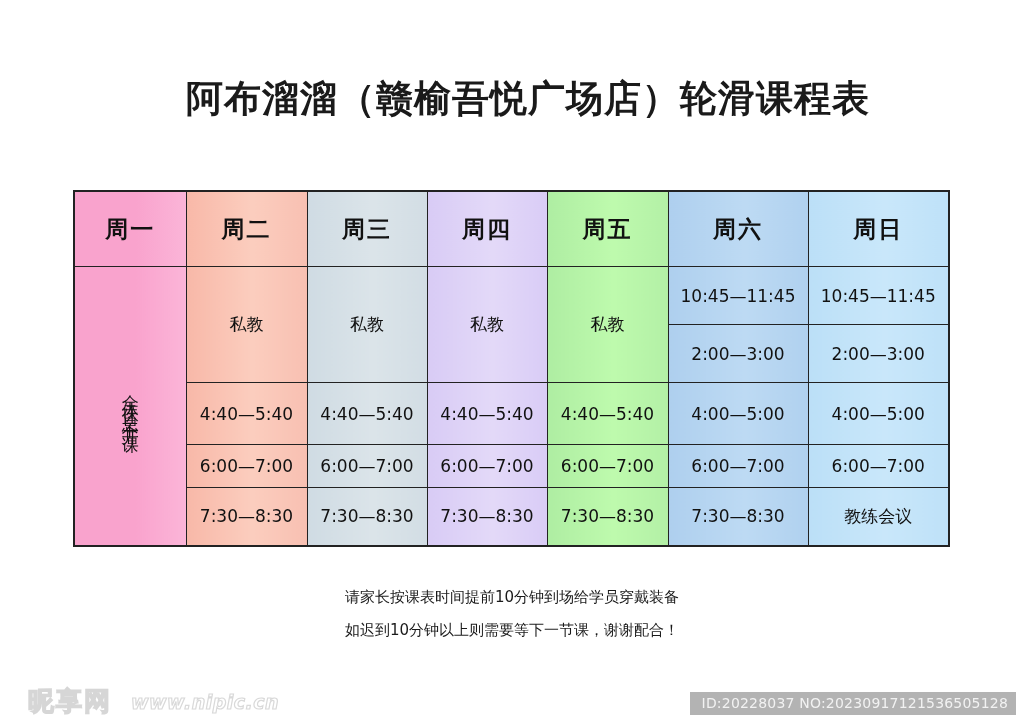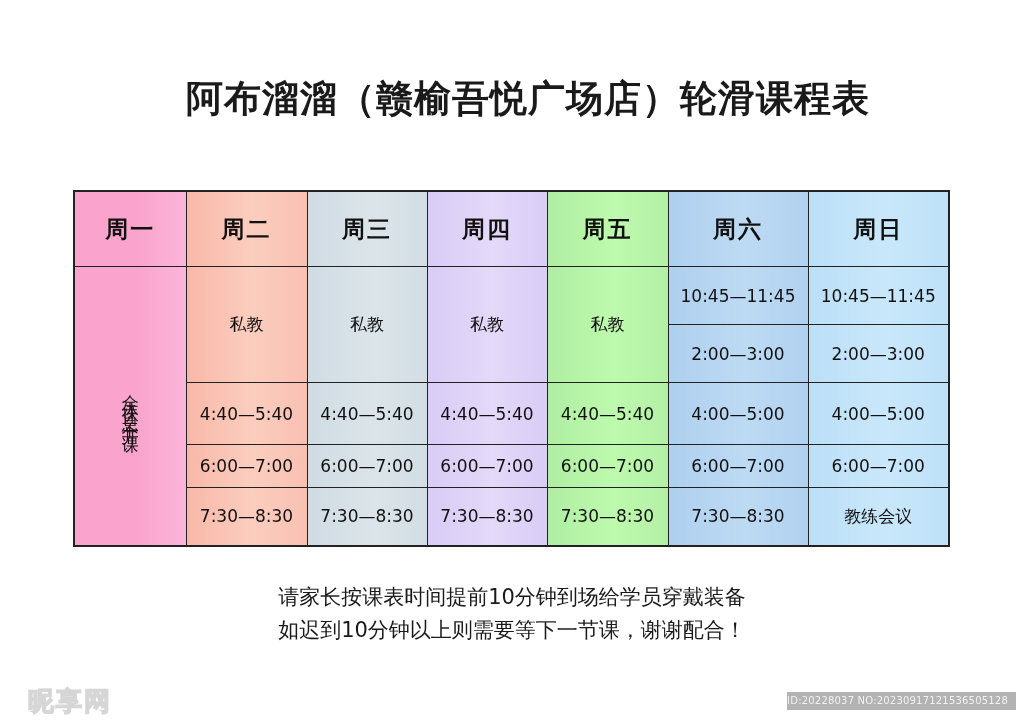--- a/index.html
+++ b/index.html
@@ -101,21 +101,21 @@
 
   
   #footer-notes {
     position: absolute;
     top: 581px;
     left: 0;
     width: 1024px;
     text-align: center;
   }
   #footer-notes .note-line {
-    font-size: 21px;
+    font-size: 15px;
     color: #1a1a1a;
     line-height: 33px;
     white-space: nowrap;
   }
 
   
   #watermark-bar {
     position: absolute;
     left: 0;
     top: 680px;
@@ -145,22 +145,22 @@
     color: transparent;
     -webkit-text-stroke: 1.2px #d9d9d9;
     letter-spacing: 0.5px;
   }
   #watermark-id {
     position: absolute;
     right: 8px;
     top: 692px;
     background: #b3b3b3;
     color: #f2f2f2;
-    font-size: 10px;
-    padding: 3px 8px 4px 0;
+    font-size: 14px;
+    padding: 3px 8px 4px 12px;
     letter-spacing: 0.2px;
     white-space: nowrap;
   }
 </style>
 </head>
 <body>
 
 <div id="page-title">阿布溜溜（赣榆吾悦广场店）轮滑课程表</div>
 
 <table id="schedule-table">
@@ -232,15 +232,16 @@
   </table>
 
 <div id="footer-notes">
   <div class="note-line">请家长按课表时间提前10分钟到场给学员穿戴装备</div>
   <div class="note-line">如迟到10分钟以上则需要等下一节课，谢谢配合！</div>
 </div>
 
 <div id="watermark-bar">
   <div id="watermark-logo">
     <span class="logo-cn">昵享网</span>
+    <span class="logo-url">www.nipic.cn</span>
   </div>
 </div>
 <div id="watermark-id">ID:20228037 NO:20230917121536505128</div>
 
 </body></html>

